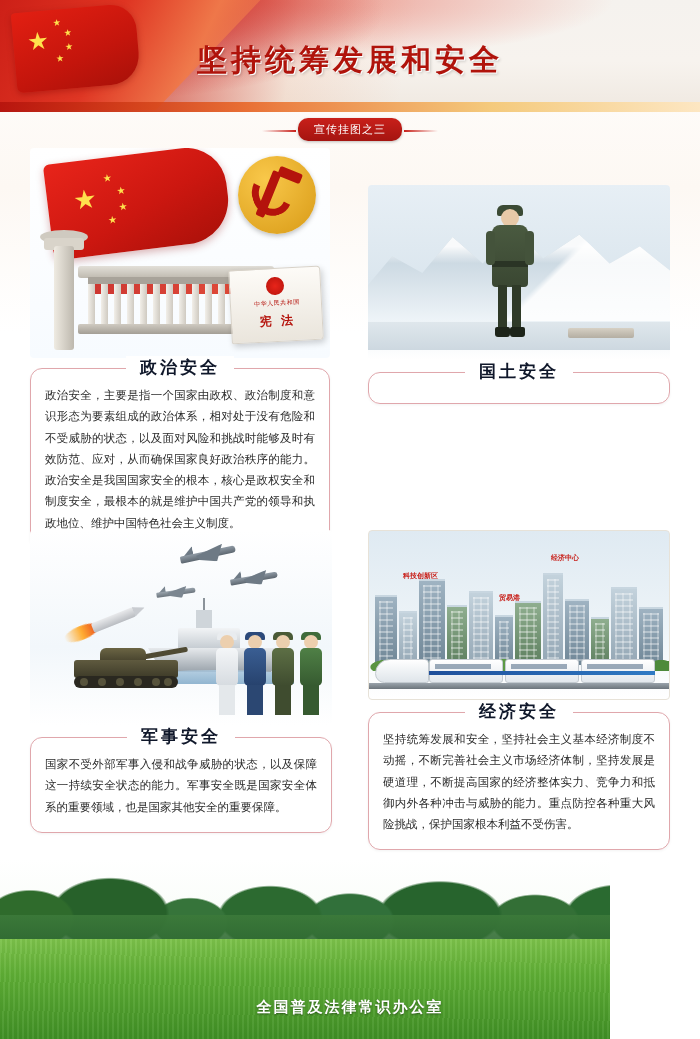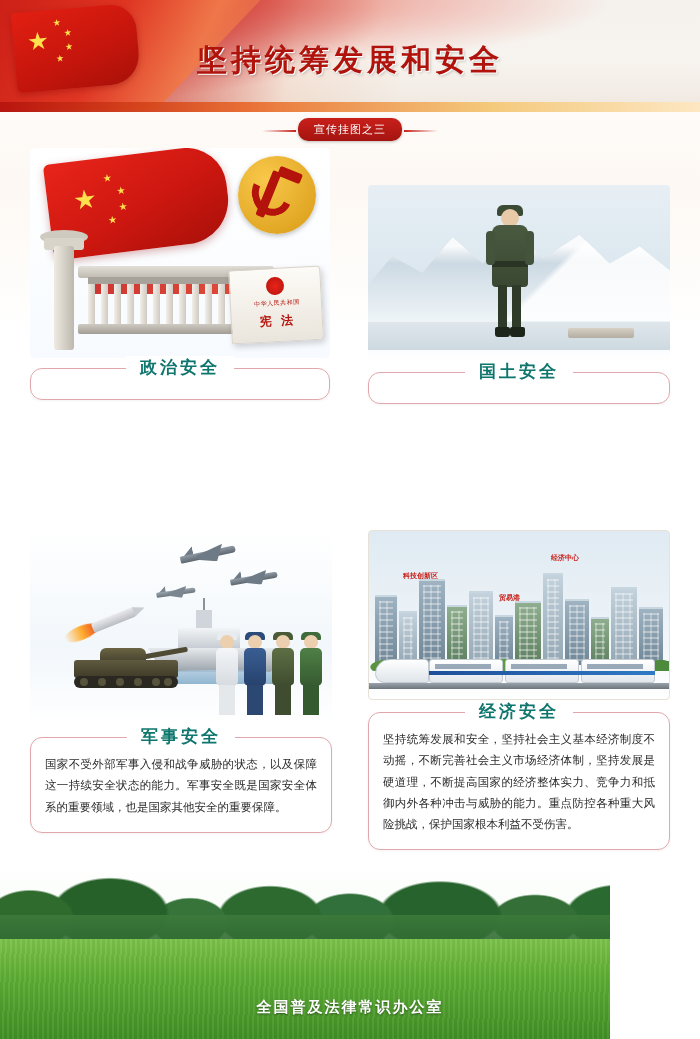--- a/index.html
+++ b/index.html
@@ -135,21 +135,21 @@
     position: relative;
     border: 1px solid #e0a7ac;
     border-radius: 12px;
     background: rgba(255,255,255,.92);
     padding: 16px 14px 14px;
     box-shadow: 0 1px 3px rgba(0,0,0,.05);
   }
   .card-title {
     position: absolute; top: -13px; left: 50%; transform: translateX(-50%);
     background: #ffffff; padding: 0 14px;
-    color: #0f766e; font-size: 17px; font-weight: bold; letter-spacing: 3px;
+    color: #0f172a; font-size: 17px; font-weight: bold; letter-spacing: 3px;
     font-family: "DejaVu Sans", "Liberation Sans", sans-serif;
     white-space: nowrap;
   }
   .card-body {
     font-size: 11.5px; line-height: 1.85; color: #2b2b2b;
     text-align: justify;
     font-family: "DejaVu Sans", "Liberation Sans", sans-serif;
   }
 
   
@@ -390,20 +390,21 @@
         <div class="base"></div>
       </div>
       <div class="book">
         <div class="emb"></div>
         <div class="t1">中华人民共和国</div>
         <div class="t2">宪 法</div>
       </div>
     </div>
     <div class="card">
       <div class="card-title">政治安全</div>
+      <div class="card-body">政治安全，主要是指一个国家由政权、政治制度和意识形态为要素组成的政治体系，相对处于没有危险和不受威胁的状态，以及面对风险和挑战时能够及时有效防范、应对，从而确保国家良好政治秩序的能力。政治安全是我国国家安全的根本，核心是政权安全和制度安全，最根本的就是维护中国共产党的领导和执政地位、维护中国特色社会主义制度。</div>
     </div>
   </div>
 
   <div class="block" id="b2">
     <div class="art">
       <div class="mountains"></div>
       <div class="mount-snow"></div>
       <div class="ground2"></div>
       <div class="soldier">
         <div class="hat"></div>

